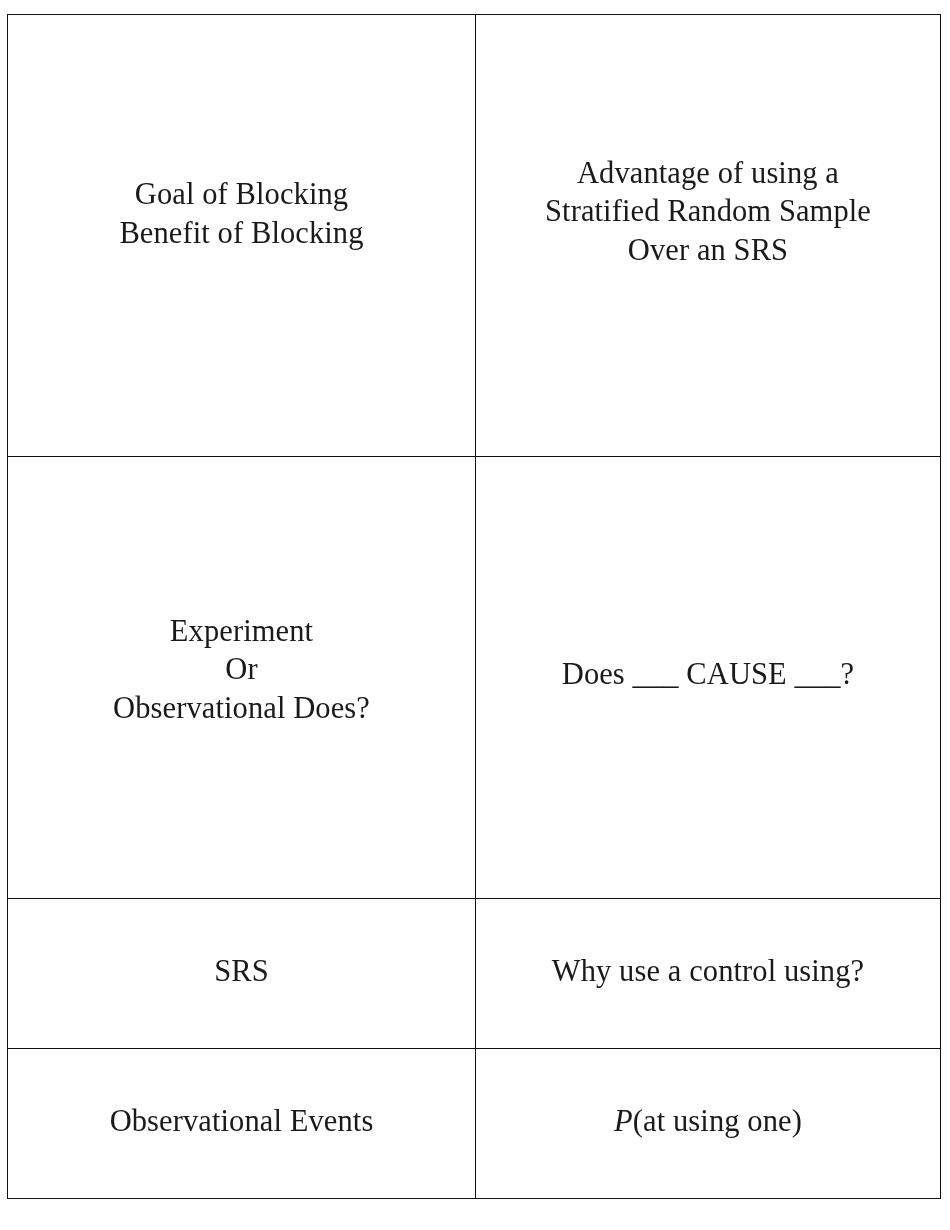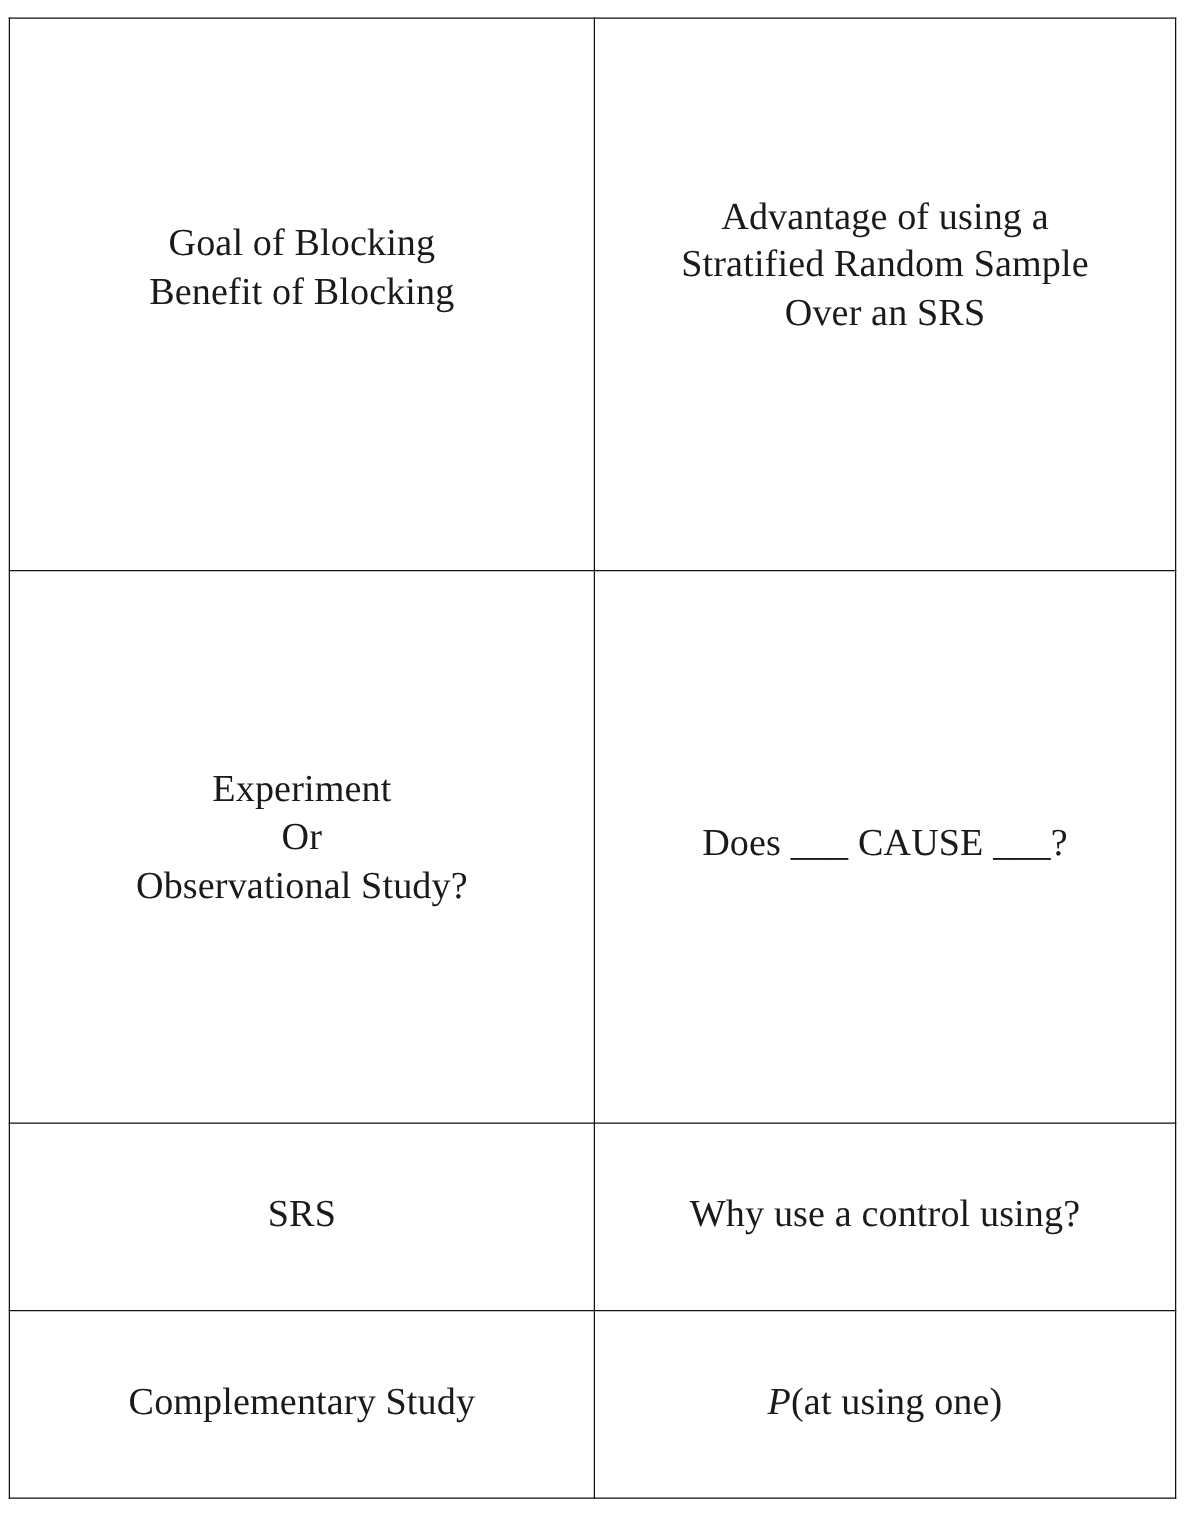--- a/index.html
+++ b/index.html
@@ -88,39 +88,39 @@
           <span class="cell-inner">Advantage of using a
 Stratified Random Sample
 Over an SRS</span>
         </td>
       </tr>
 
       <tr class="row-2">
         <td class="col-left">
           <span class="cell-inner">Experiment
 Or
-Observational Study?</span>
+Observational Does?</span>
         </td>
         <td class="col-right">
           <span class="cell-inner">Does ___ CAUSE ___?</span>
         </td>
       </tr>
 
       <tr class="row-3">
         <td class="col-left">
           <span class="cell-inner">SRS</span>
         </td>
         <td class="col-right">
           <span class="cell-inner">Why use a control using?</span>
         </td>
       </tr>
 
       <tr class="row-4">
         <td class="col-left">
-          <span class="cell-inner">Complementary Study</span>
+          <span class="cell-inner">Observational Events</span>
         </td>
         <td class="col-right">
           <span class="cell-inner"><span class="math-var">P</span><span>(at using one)</span></span>
         </td>
       </tr>
 
 
     </tbody>
   </table>
 

